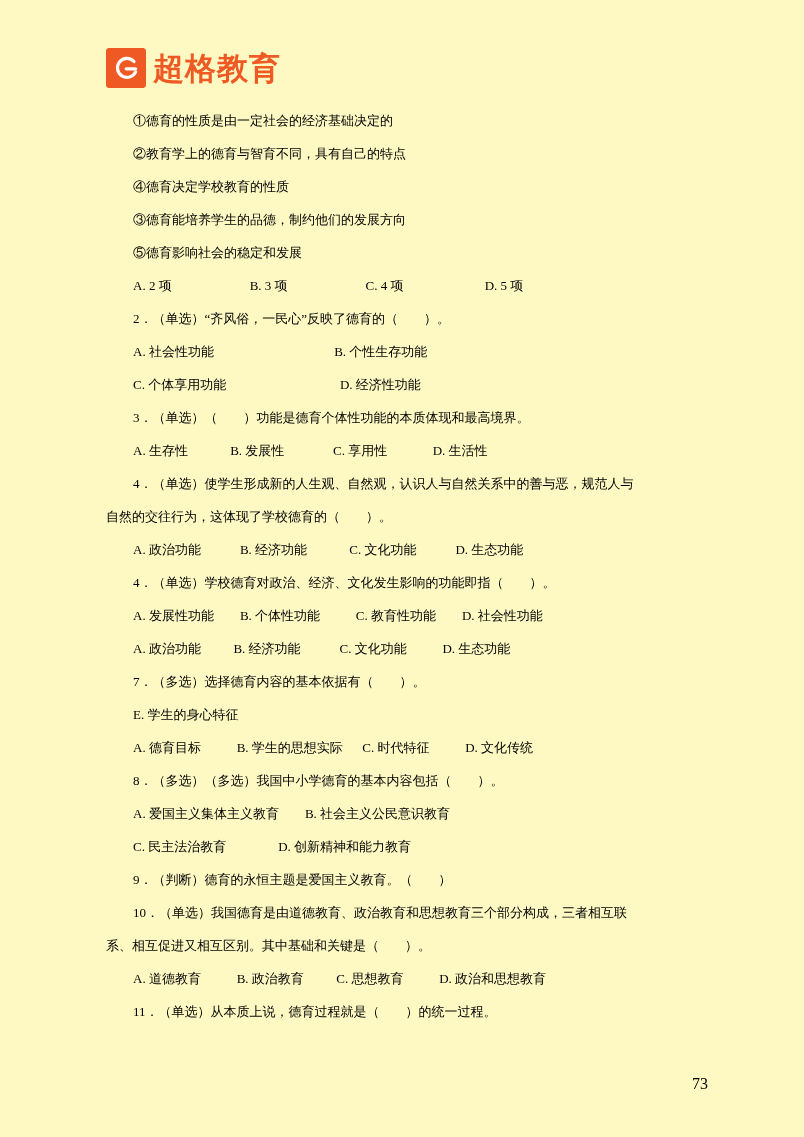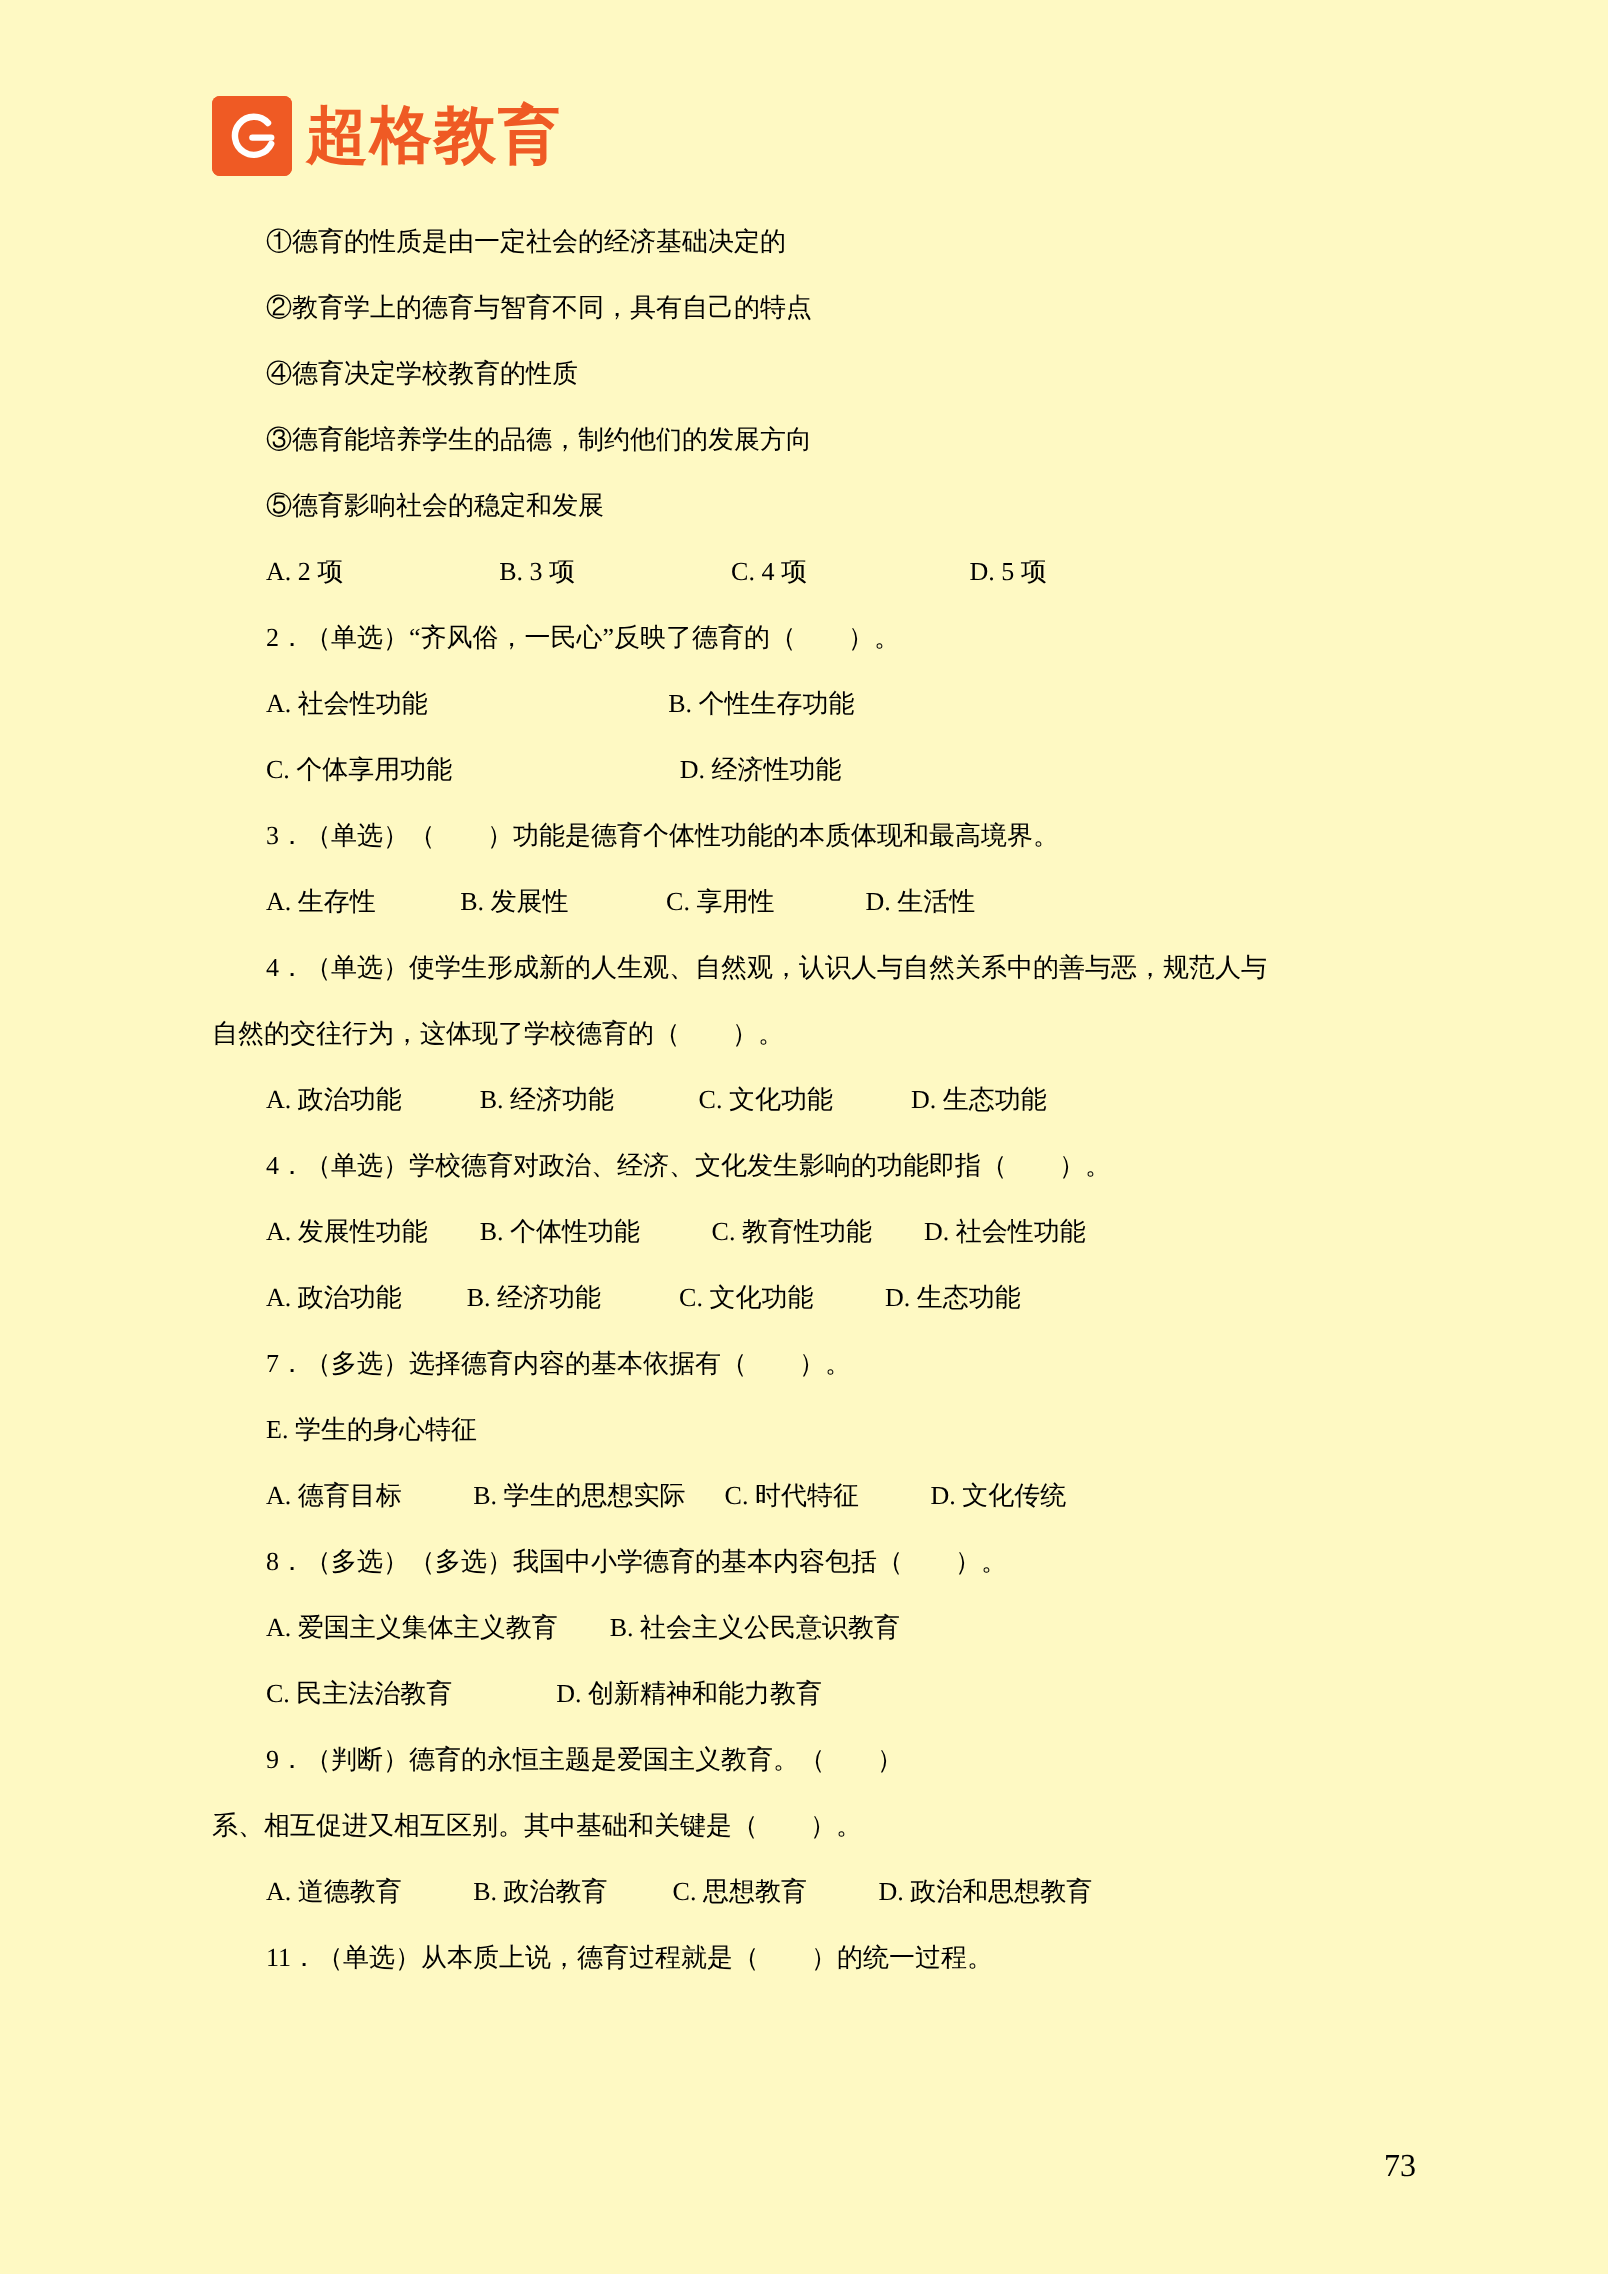--- a/index.html
+++ b/index.html
@@ -103,20 +103,21 @@
     <div class="line indent">4．（单选）学校德育对政治、经济、文化发生影响的功能即指（　　）。</div>
     <div class="line indent">A. 发展性功能        B. 个体性功能           C. 教育性功能        D. 社会性功能</div>
     <div class="line indent">A. 政治功能          B. 经济功能            C. 文化功能           D. 生态功能</div>
     <div class="line indent">7．（多选）选择德育内容的基本依据有（　　）。</div>
     <div class="line indent">E. 学生的身心特征</div>
     <div class="line indent">A. 德育目标           B. 学生的思想实际      C. 时代特征           D. 文化传统</div>
     <div class="line indent">8．（多选）（多选）我国中小学德育的基本内容包括（　　）。</div>
     <div class="line indent">A. 爱国主义集体主义教育        B. 社会主义公民意识教育</div>
     <div class="line indent">C. 民主法治教育                D. 创新精神和能力教育</div>
     <div class="line indent">9．（判断）德育的永恒主题是爱国主义教育。（　　）</div>
+    <div class="line indent">10．（单选）我国德育是由道德教育、政治教育和思想教育三个部分构成，三者相互联</div>
     <div class="line noindent">系、相互促进又相互区别。其中基础和关键是（　　）。</div>
     <div class="line indent">A. 道德教育           B. 政治教育          C. 思想教育           D. 政治和思想教育</div>
     <div class="line indent">11．（单选）从本质上说，德育过程就是（　　）的统一过程。</div>
 
   </div>
 
   <div class="page-number">73</div>
 </div>
 
 </body></html>

